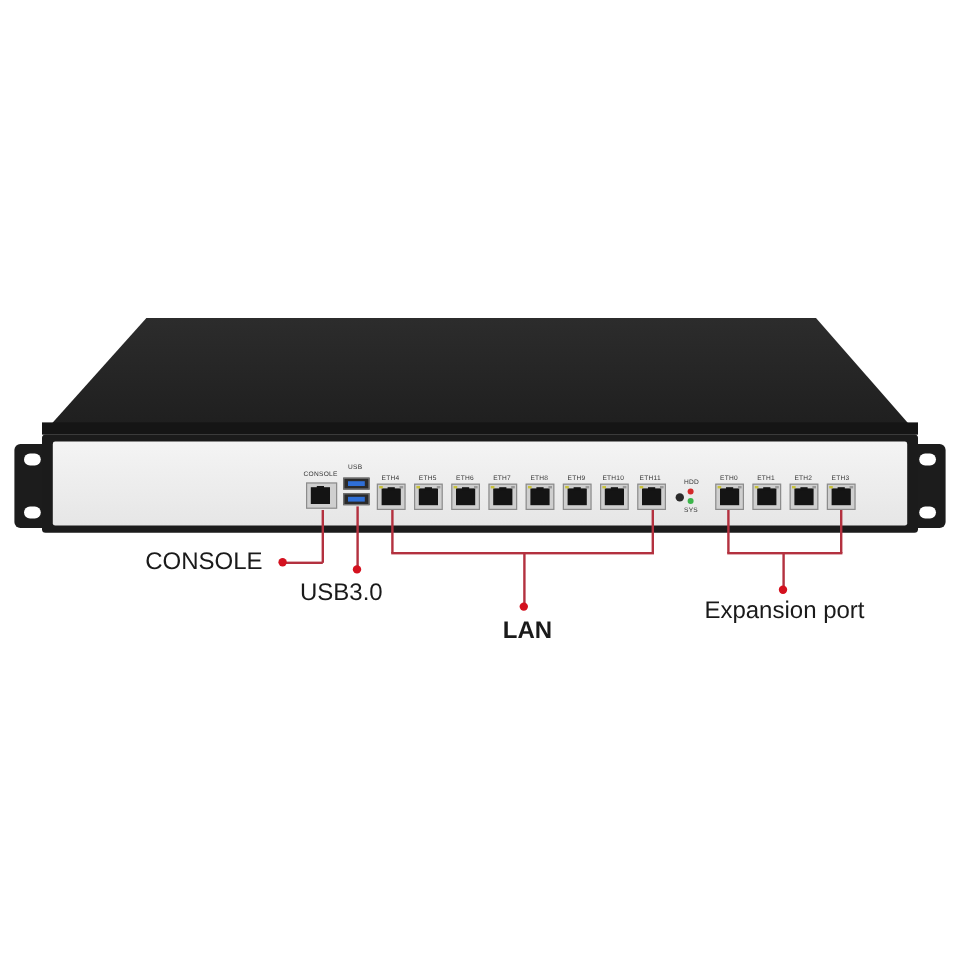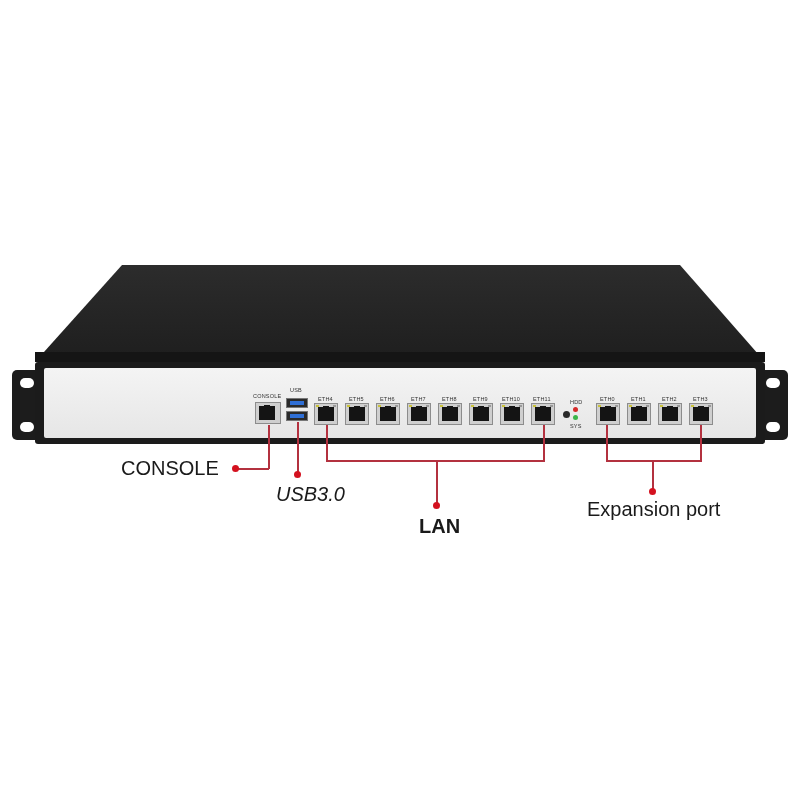--- a/index.html
+++ b/index.html
@@ -166,21 +166,21 @@
     <div class="led-r"></div>
   </div>
 
 <div class="line" style="left:268px; top:425px; width:1.5px; height:44px;"></div>
 <div class="line" style="left:236px; top:468px; width:33px; height:1.5px;"></div>
 <div class="dot" style="left:232px; top:465px;"></div>
 <div class="callout" style="left:121px; top:457px;">CONSOLE</div>
 
 <div class="line" style="left:297px; top:422px; width:1.5px; height:52px;"></div>
 <div class="dot" style="left:294px; top:471px;"></div>
-<div class="callout" style="left:276px; top:483px;font-style:italic;">USB3.0</div>
+<div class="callout" style="left:250px; top:483px;">USB3.0</div>
 
 <div class="line" style="left:326px; top:425px; width:1.5px; height:36px;"></div>
 <div class="line" style="left:543px; top:425px; width:1.5px; height:36px;"></div>
 <div class="line" style="left:326px; top:460px; width:219px; height:1.5px;"></div>
 <div class="line" style="left:436px; top:460px; width:1.5px; height:45px;"></div>
 <div class="dot" style="left:433px; top:502px;"></div>
 <div class="callout" style="left:419px; top:515px;font-weight:bold;">LAN</div>
 
 <div class="line" style="left:606px; top:425px; width:1.5px; height:36px;"></div>
 <div class="line" style="left:700px; top:425px; width:1.5px; height:36px;"></div>

